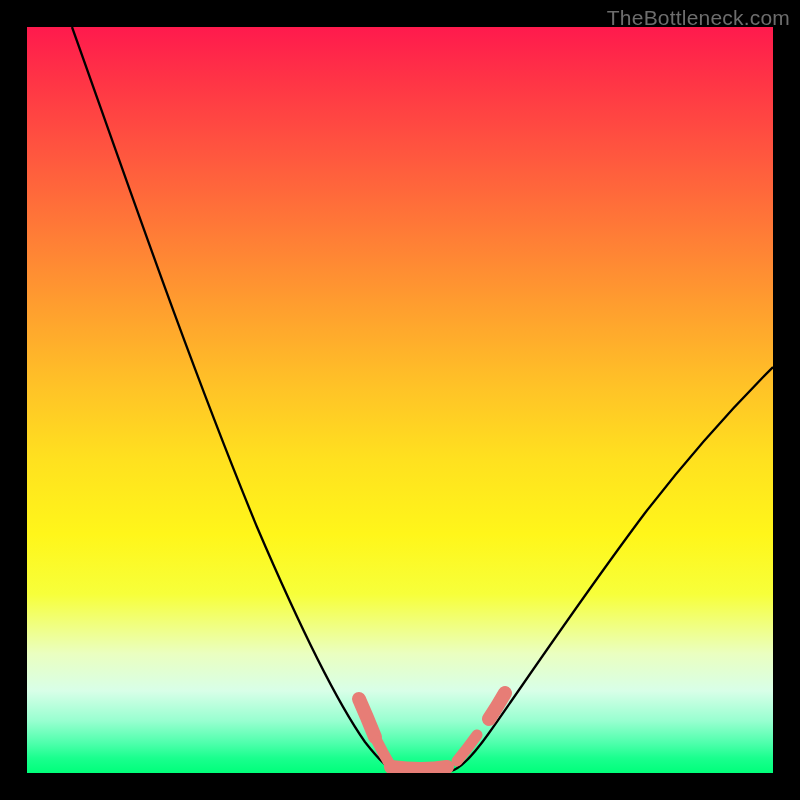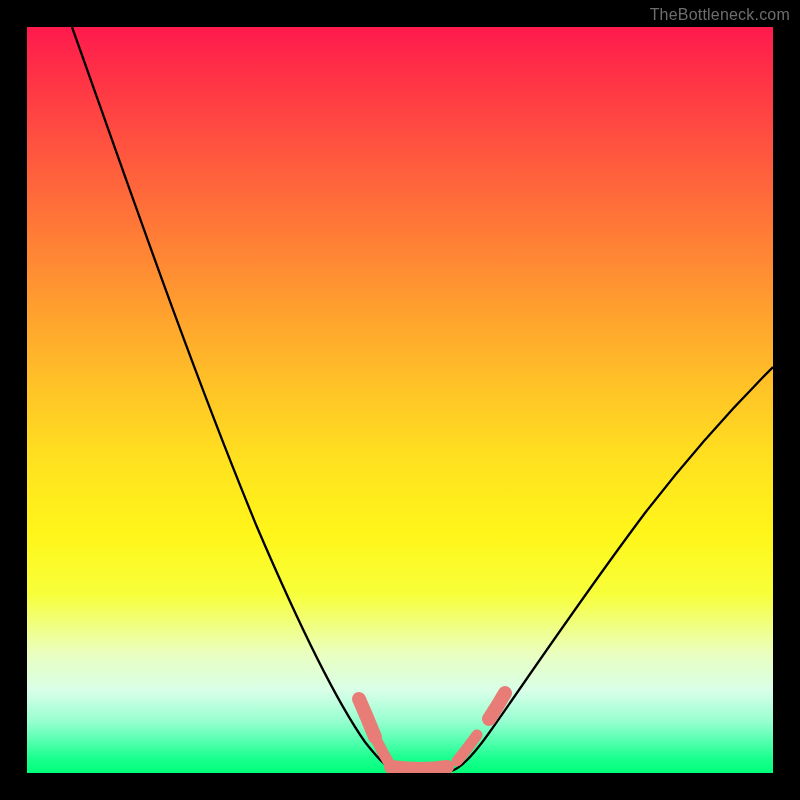--- a/index.html
+++ b/index.html
@@ -39,21 +39,21 @@
       #4effac 96%,
       #1aff8e 98%,
       #00ff7a 100%
     );
   }
   .watermark {
     position: absolute;
     top: 6px;
     right: 10px;
     color: #6d6d6d;
-    font-size: 16px;
+    font-size: 21px;
     font-weight: 500;
     letter-spacing: 0.2px;
     z-index: 5;
   }
   svg.curves {
     position: absolute;
     left: 0; top: 0;
     width: 746px; height: 746px;
   }
   .curve-line {

